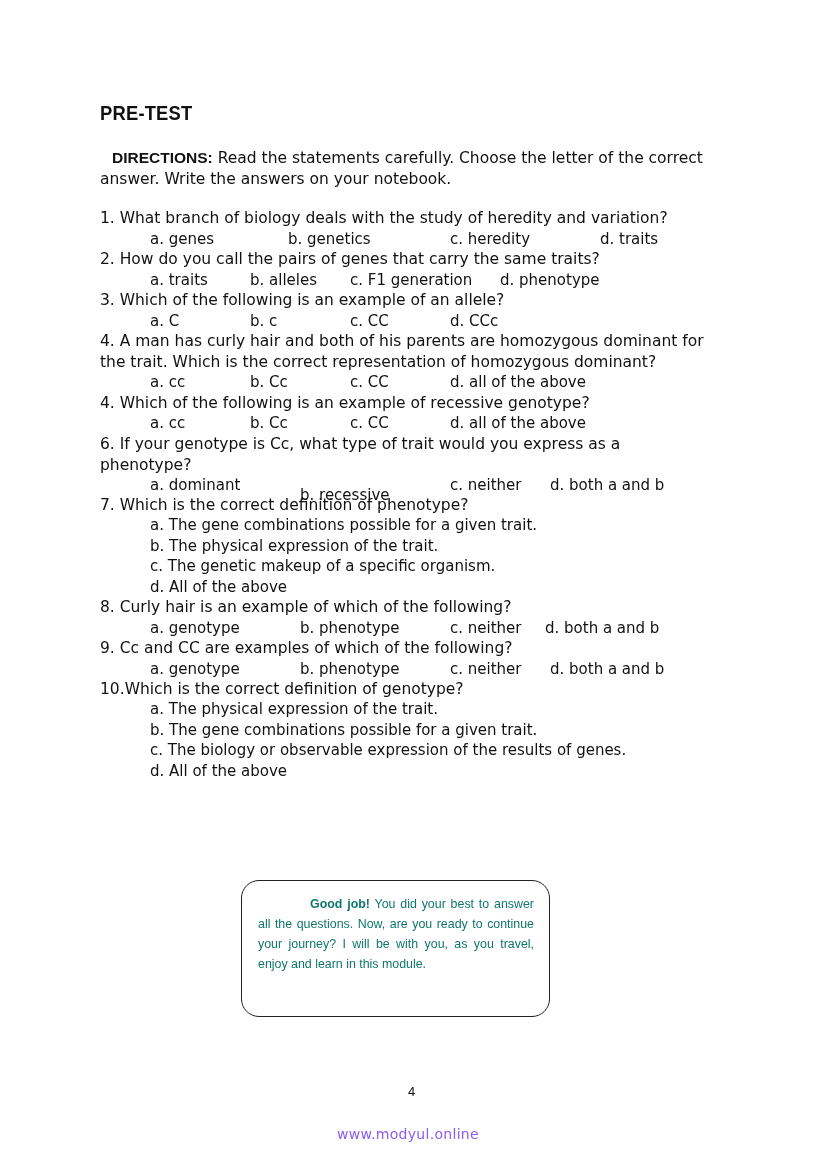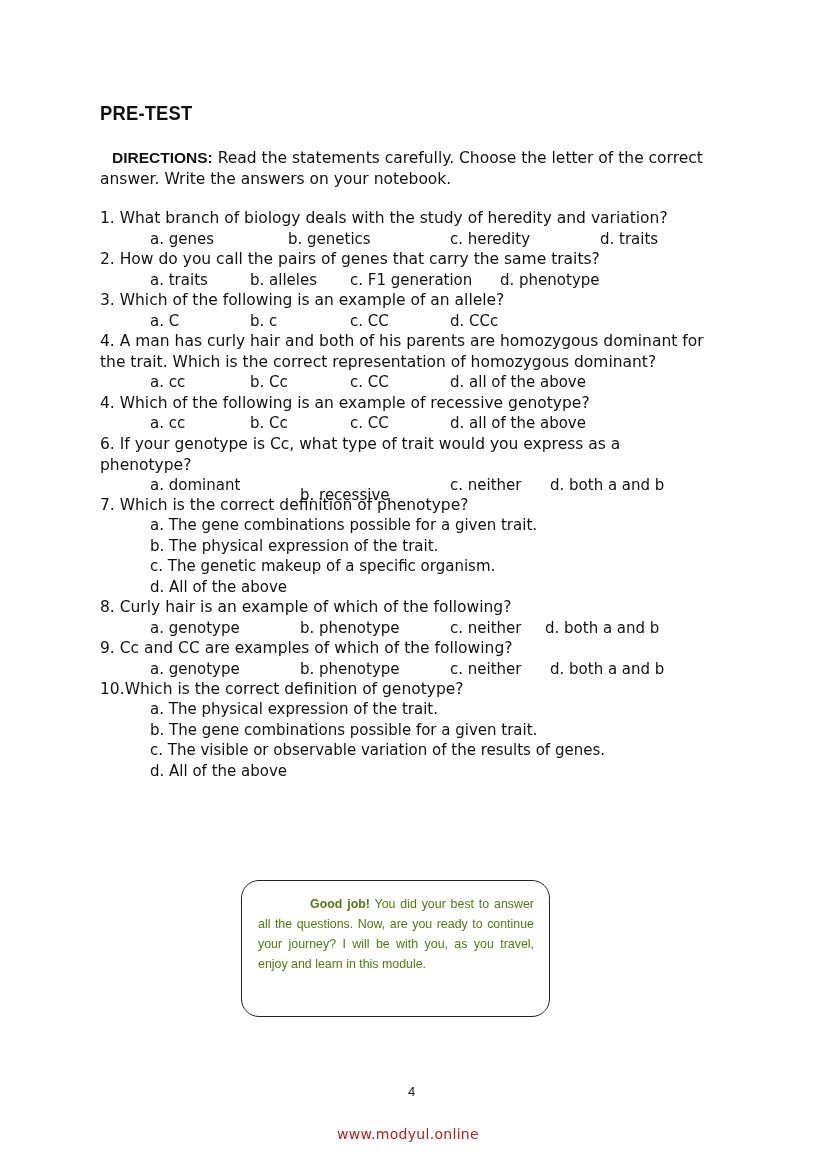--- a/index.html
+++ b/index.html
@@ -8,24 +8,24 @@
   .title { position:absolute; left:100px; top:102px; font-size:20px; font-weight:bold;
            font-family:"Liberation Sans", sans-serif; letter-spacing:0.2px; transform:scaleX(0.92); transform-origin:left; }
   .directions { position:absolute; left:100px; top:148px; width:640px; font-size:15.5px; line-height:20.5px; }
   .directions b { font-family:"Liberation Sans", sans-serif; font-weight:bold;margin-left:12px; }
   .q { position:absolute; left:100px; width:640px; font-size:15.5px; line-height:20.5px; white-space:nowrap; }
   .q.wrap { white-space:normal; }
   .opt { position:absolute; font-size:15px; line-height:20.5px; white-space:nowrap; }
   .callout { position:absolute; left:241px; top:880px; width:309px; height:137px; border:1.5px solid #222;
              border-radius:18px; box-sizing:border-box; }
   .callout-text { position:absolute; left:258px; top:894px; width:276px; font-family:"Liberation Sans", sans-serif;
-                  font-size:12.4px; line-height:20px; text-align:justify; color:#4d7c0f; }
+                  font-size:12.4px; line-height:20px; text-align:justify; color:#0f766e; }
   .callout-text b { font-weight:bold; }
   .pagenum { position:absolute; left:408px; top:1084px; font-family:"Liberation Sans", sans-serif; font-size:13px; }
-  .watermark { position:absolute; left:337px; top:1126px; font-size:14px; color:#b91c1c; letter-spacing:0.3px; }
+  .watermark { position:absolute; left:337px; top:1126px; font-size:14px; color:#8b5cf6; letter-spacing:0.3px; }
 </style>
 </head>
 <body>
 
 <div class="title">PRE-TEST</div>
 
 <div class="directions"><b>DIRECTIONS:</b><span> Read the statements carefully. Choose the letter of the correct answer. Write the answers on your notebook.</span></div>
 
 <div class="q" style="top:208px">1. What branch of biology deals with the study of heredity and variation?</div>
 <div class="opt" style="left:150px;top:229px">a. genes</div>
@@ -77,20 +77,20 @@
 
 <div class="q" style="top:638px">9. Cc and CC are examples of which of the following?</div>
 <div class="opt" style="left:150px;top:659px">a. genotype</div>
 <div class="opt" style="left:300px;top:659px">b. phenotype</div>
 <div class="opt" style="left:450px;top:659px">c. neither</div>
 <div class="opt" style="left:550px;top:659px">d. both a and b</div>
 
 <div class="q" style="top:679px">10.Which is the correct definition of genotype?</div>
 <div class="opt" style="left:150px;top:699px">a. The physical expression of the trait.</div>
 <div class="opt" style="left:150px;top:720px">b. The gene combinations possible for a given trait.</div>
-<div class="opt" style="left:150px;top:740px">c. The visible or observable variation of the results of genes.</div>
+<div class="opt" style="left:150px;top:740px">c. The biology or observable expression of the results of genes.</div>
 <div class="opt" style="left:150px;top:761px">d. All of the above</div>
 
 <div class="callout"></div>
 <div class="callout-text"><span style="display:inline-block;width:52px"></span><b>Good job!</b><span> You did your best to answer all the questions. Now, are you ready to continue your journey? I will be with you, as you travel, enjoy and learn in this module.</span></div>
 
 <div class="pagenum">4</div>
 <div class="watermark">www.modyul.online</div>
 
 </body></html>

